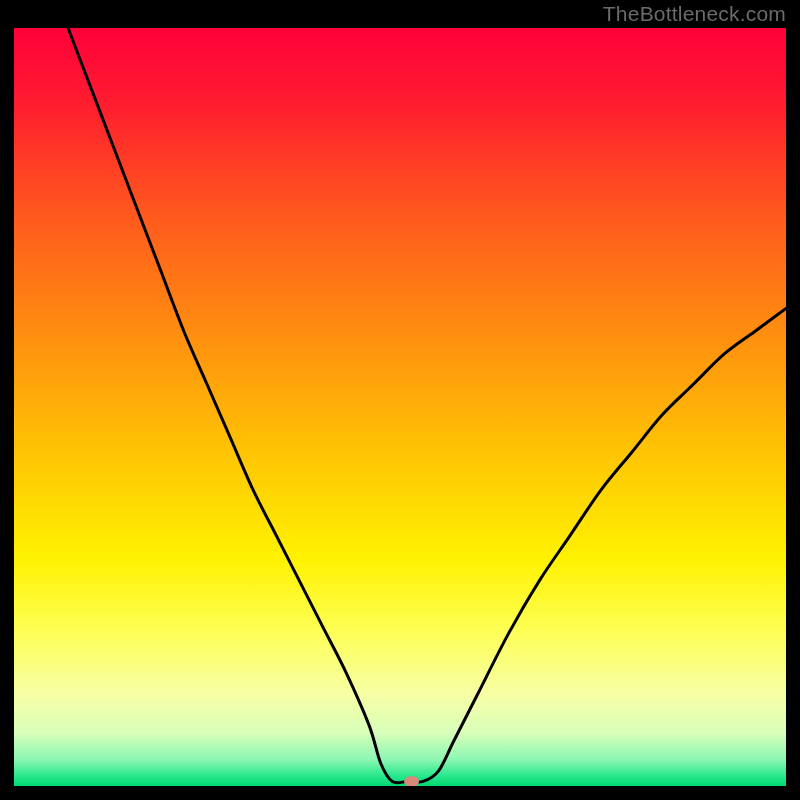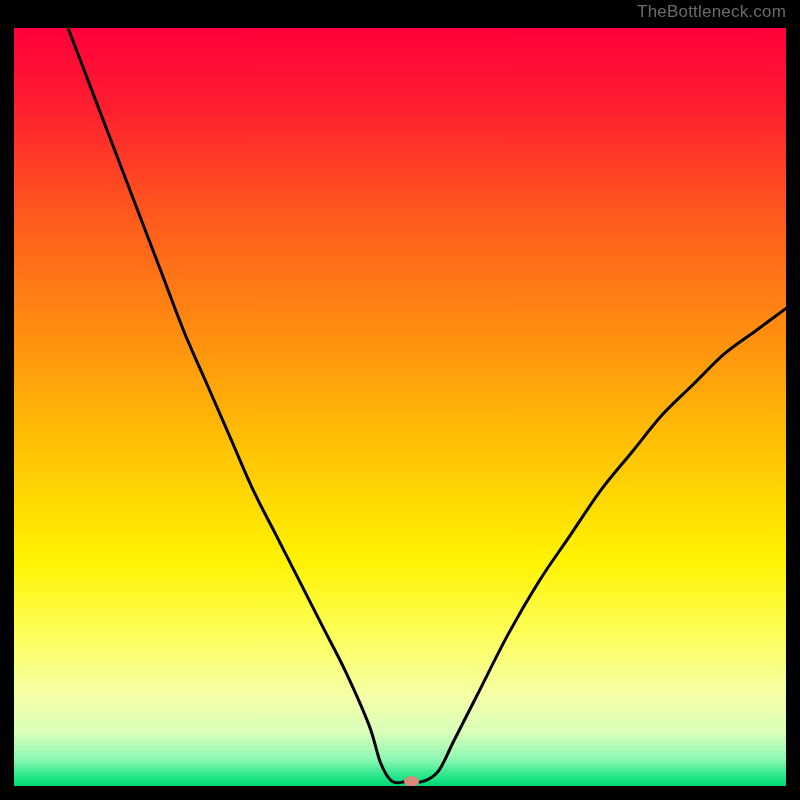--- a/index.html
+++ b/index.html
@@ -15,21 +15,21 @@
     position: relative;
     width: 800px;
     height: 800px;
     background: #000;
   }
   .attribution {
     position: absolute;
     top: 2px;
     right: 14px;
     color: #6b6b6b;
-    font-size: 17px;
+    font-size: 21px;
     letter-spacing: 0.2px;
     font-weight: 500;
     z-index: 10;
     user-select: none;
   }
   .plot {
     position: absolute;
     left: 14px;
     top: 28px;
     width: 772px;

